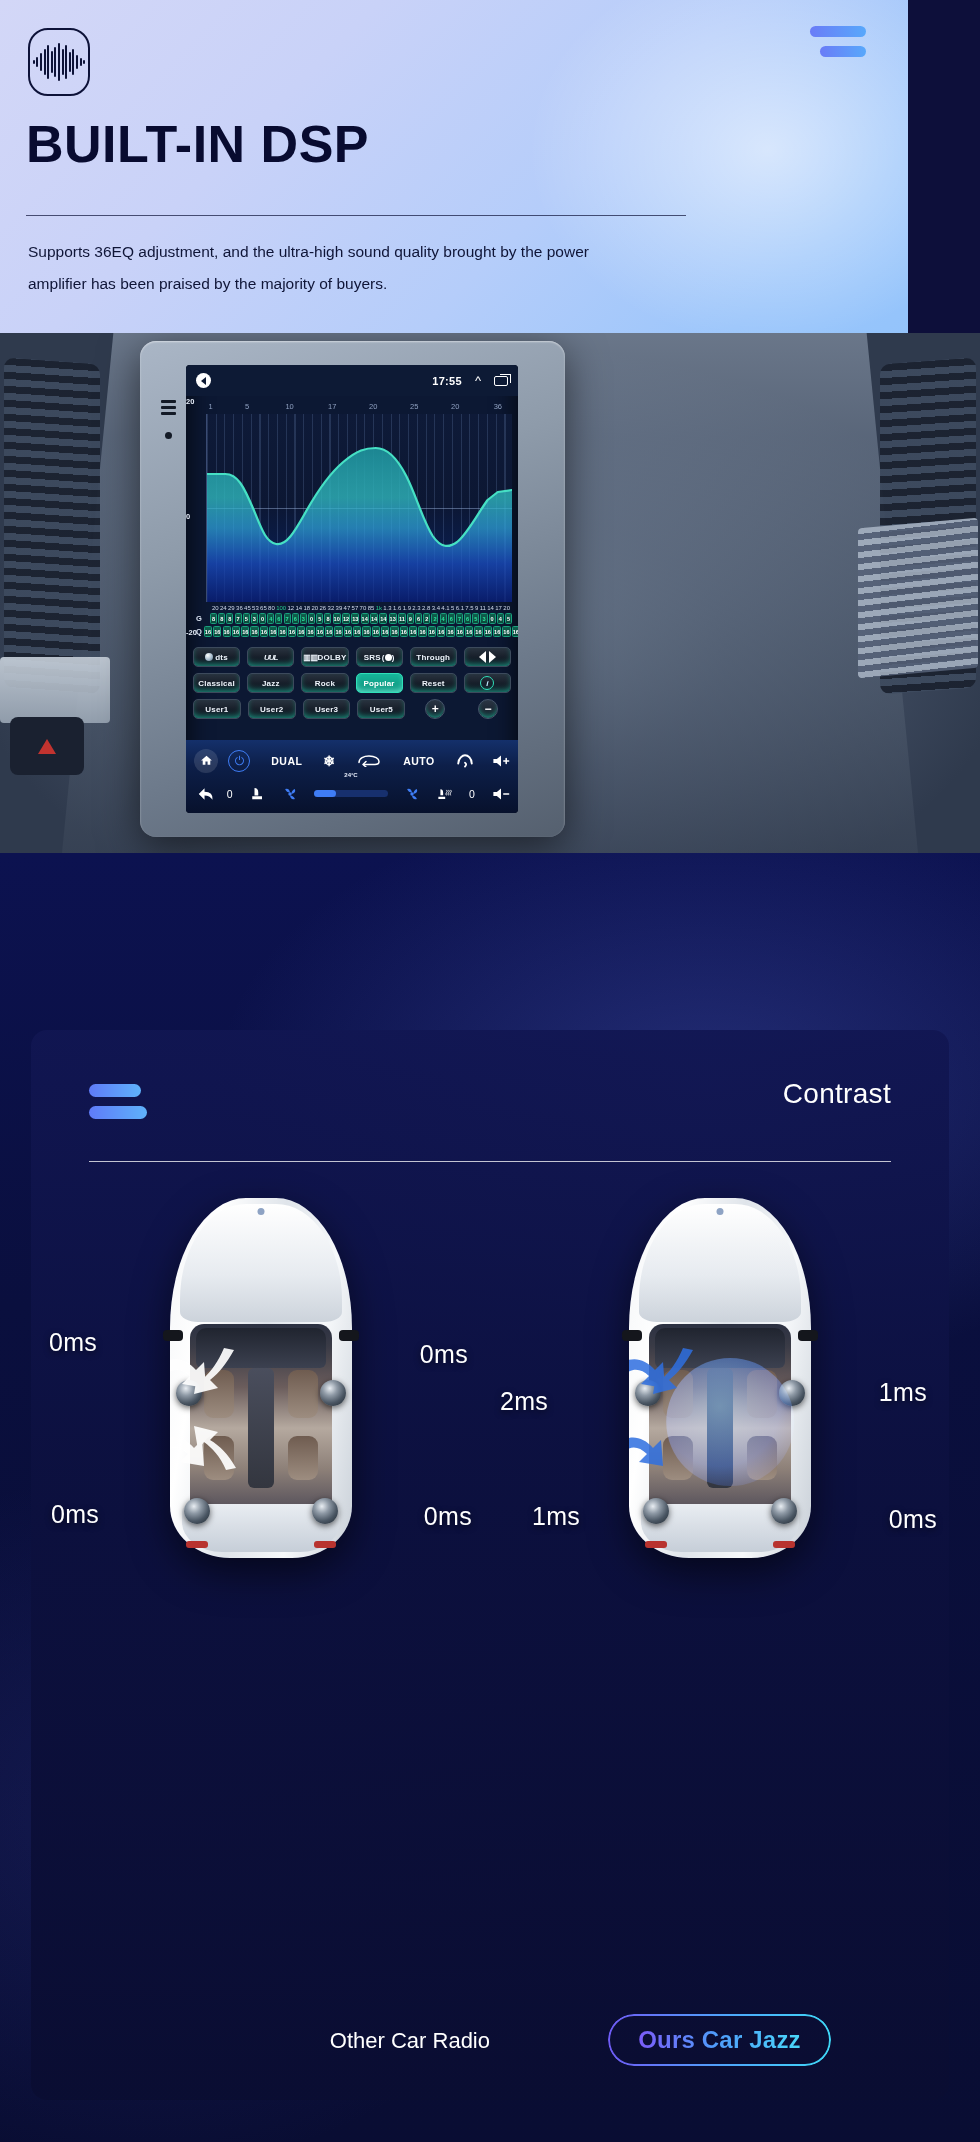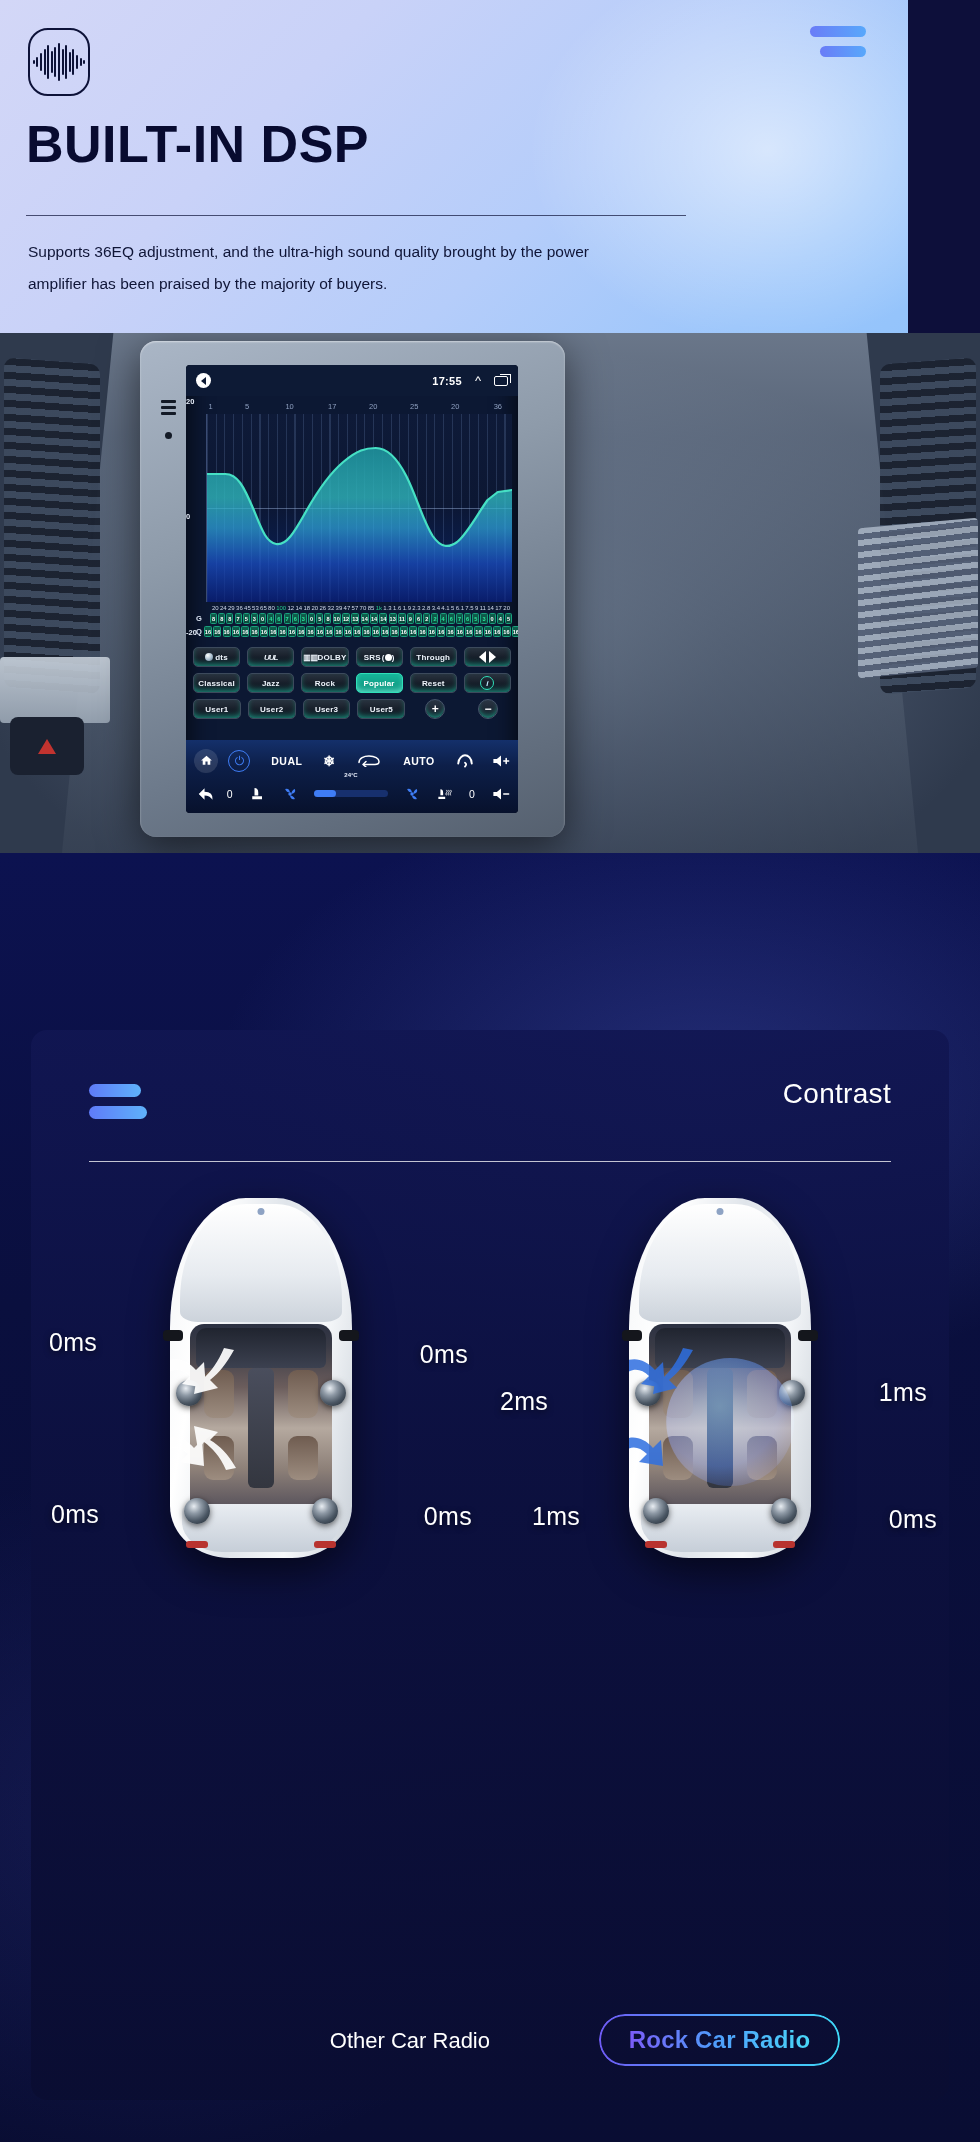--- a/index.html
+++ b/index.html
@@ -859,19 +859,19 @@
         <div class="mslabel" style="right:22px; top:198px;">1ms</div>
         <div class="mslabel" style="left:42px; top:322px;">1ms</div>
         <div class="mslabel" style="right:12px; top:325px;">0ms</div>
       </div>
     </div>
 
     <div class="footrow">
       <div class="foot-other">Other Car Radio</div>
       <div class="foot-ours-wrap">
         <div class="foot-ours">
-          <b>Rock Car Radio</b>
+          <b>Ours Car Jazz</b>
         </div>
       </div>
     </div>
   </div>
 
 </div>
 
 </body></html>

